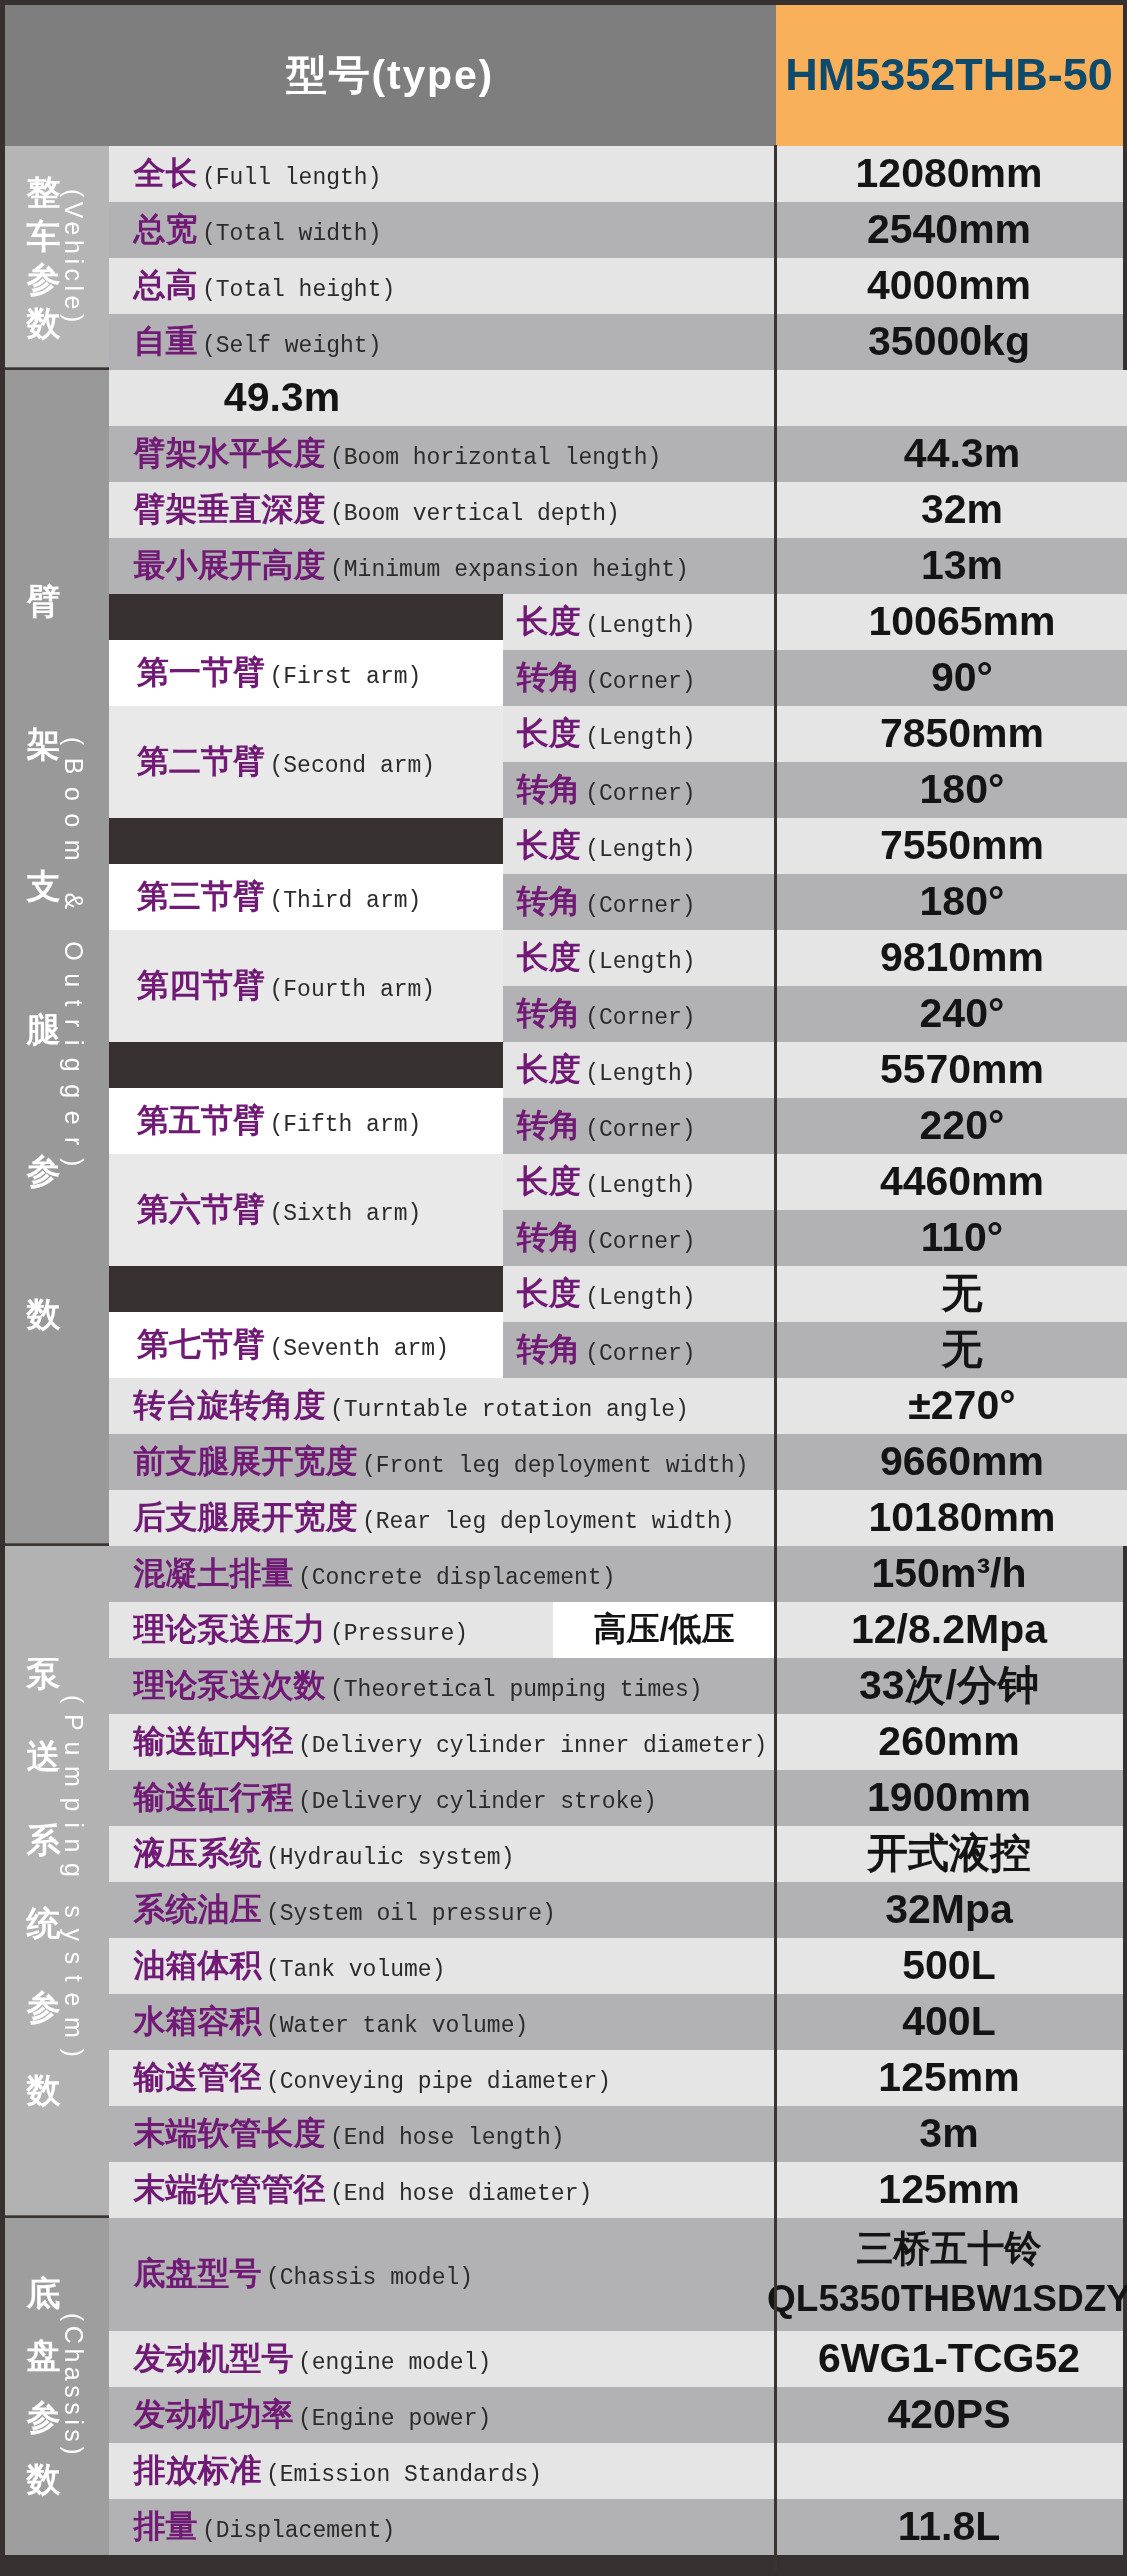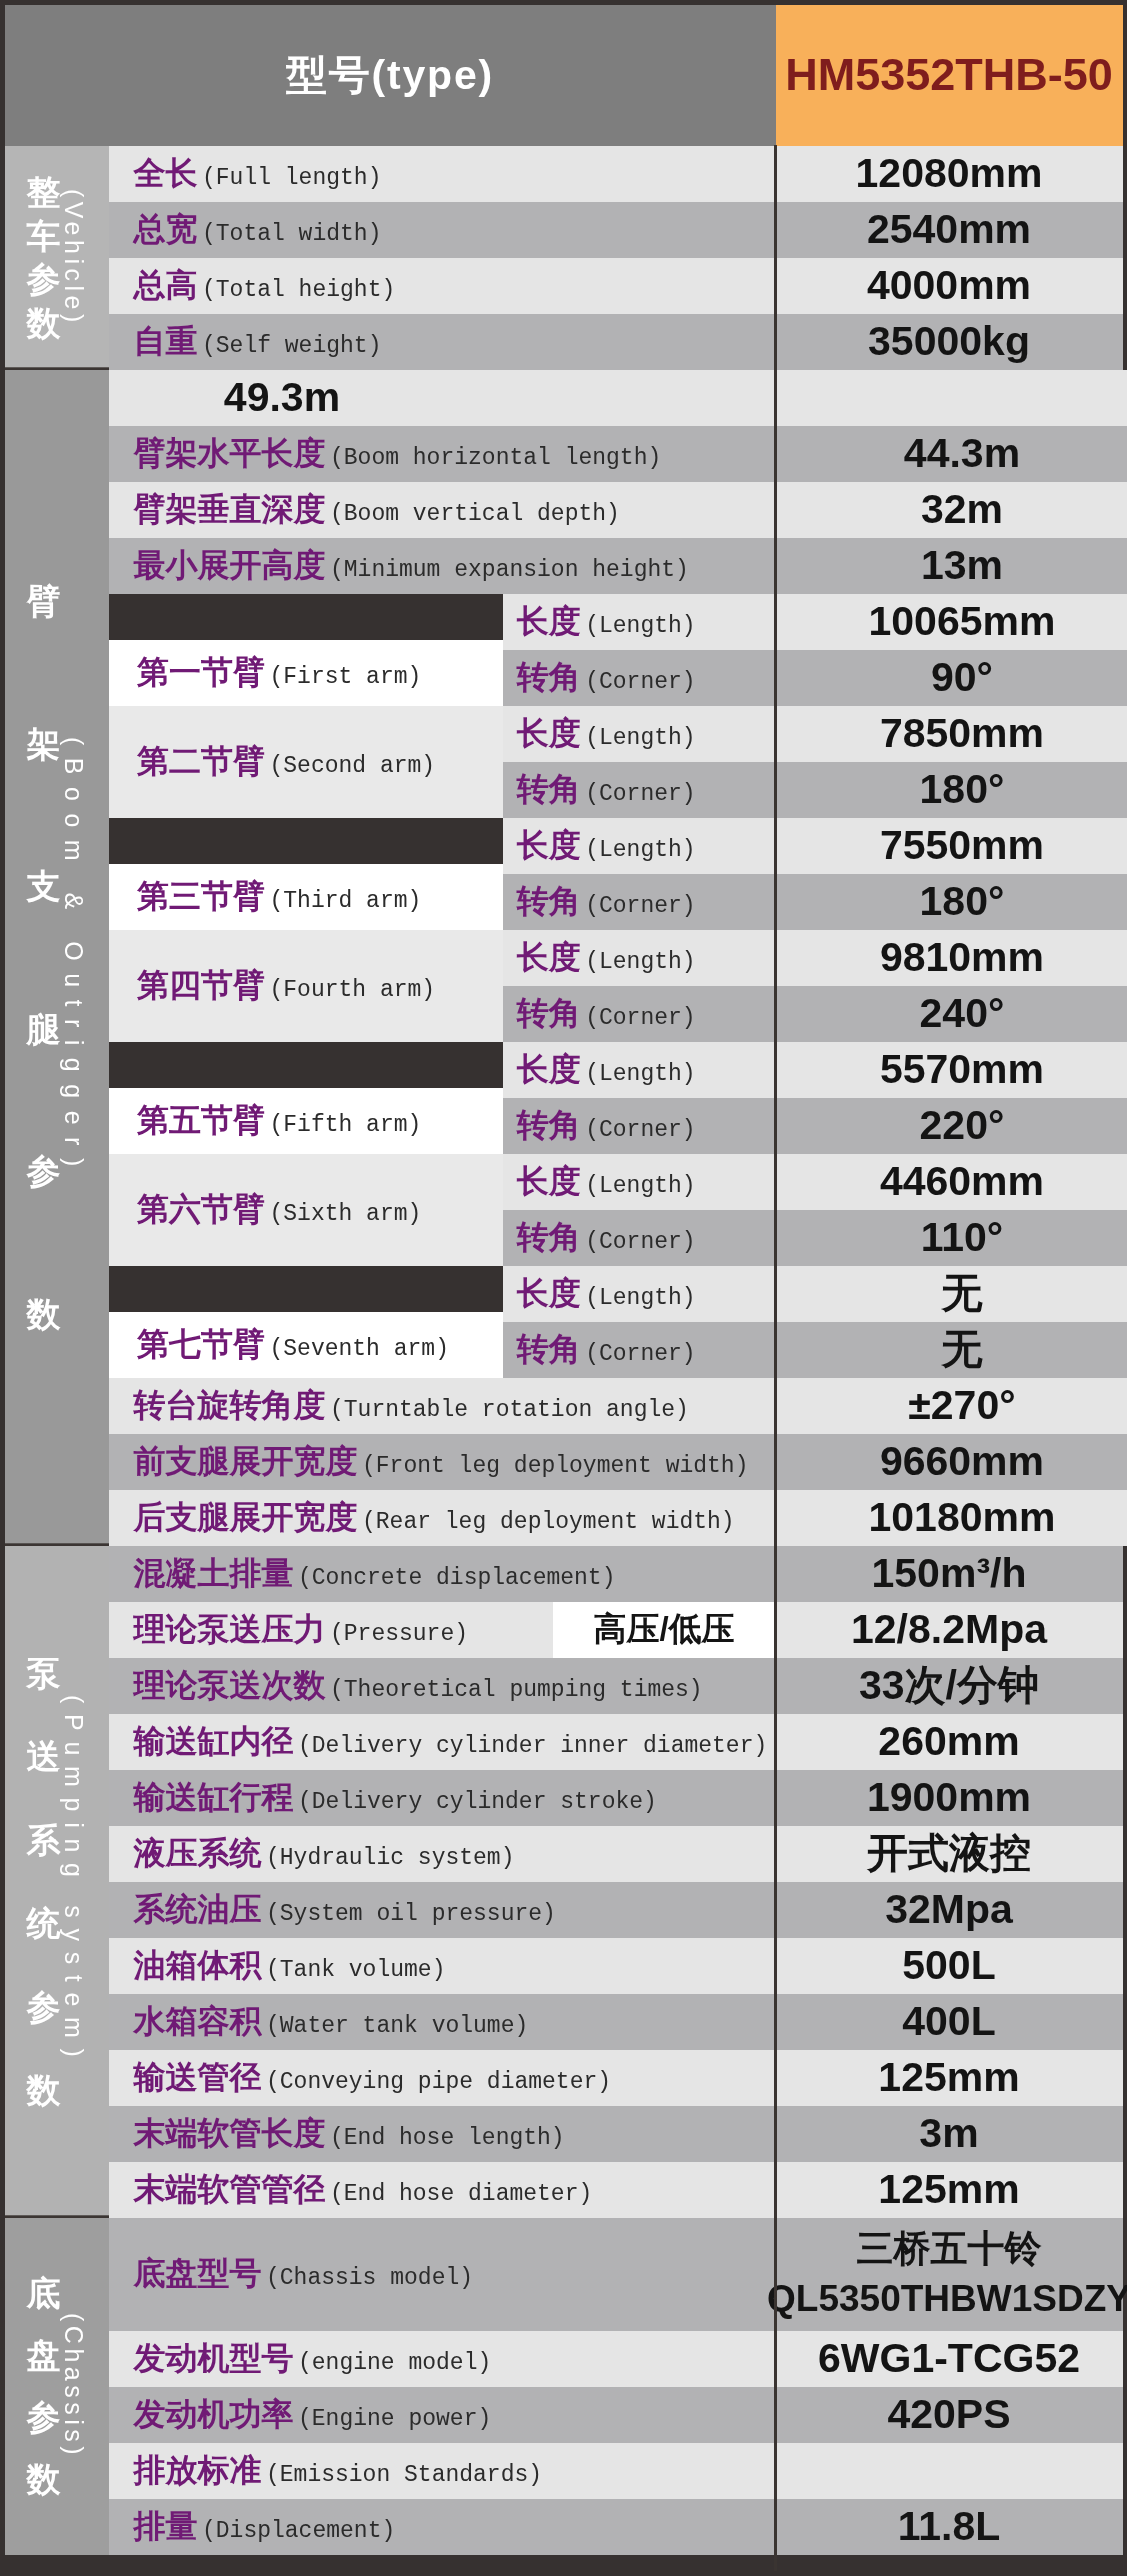--- a/index.html
+++ b/index.html
@@ -15,21 +15,21 @@
   .inner{display:flex;flex-direction:column;height:100%;}
   
   .header{display:flex;height:141px;flex:none;}
   .header-title{
     flex:1;background:#7E7E7E;color:#ffffff;
     font-size:41px;font-weight:bold;
     display:flex;align-items:center;justify-content:center;
     letter-spacing:1.8px;
   }
   .model{
-    width:347px;flex:none;background:#F8B05A;color:#7f1d1d;
+    width:347px;flex:none;background:#F8B05A;color:#0c4a6e;
     font-size:45px;font-weight:bold;
     display:flex;align-items:center;justify-content:center;
   }
   
   .tbody{flex:1;display:flex;flex-direction:column;}
   .section{display:flex;flex:none;}
   .section + .section .sidebar{box-shadow:0 -2.7px 0 #3b3533;}
   .sidebar{
     width:104px;flex:none;
     display:flex;align-items:center;justify-content:center;

